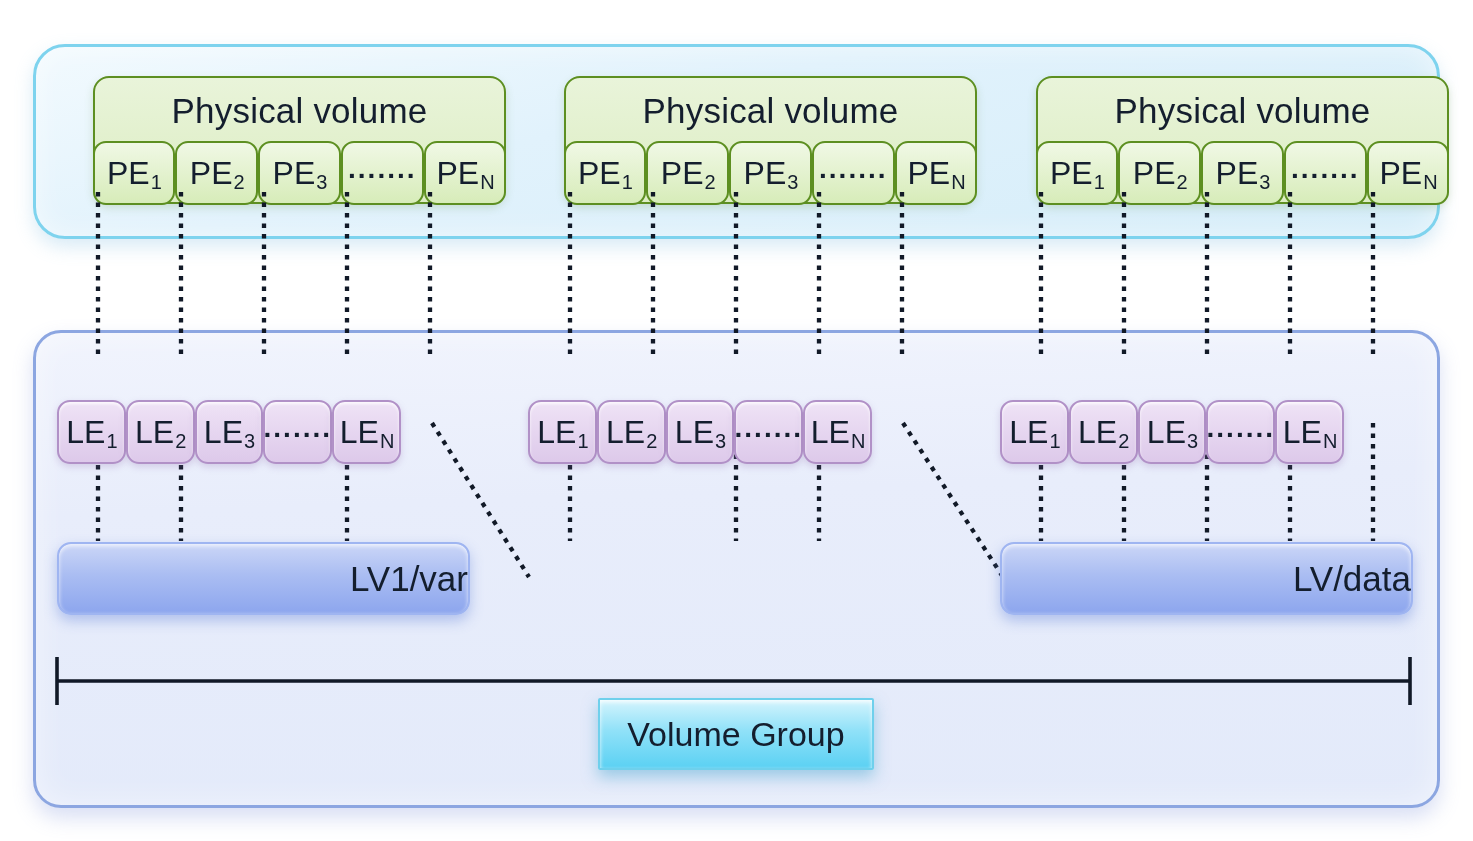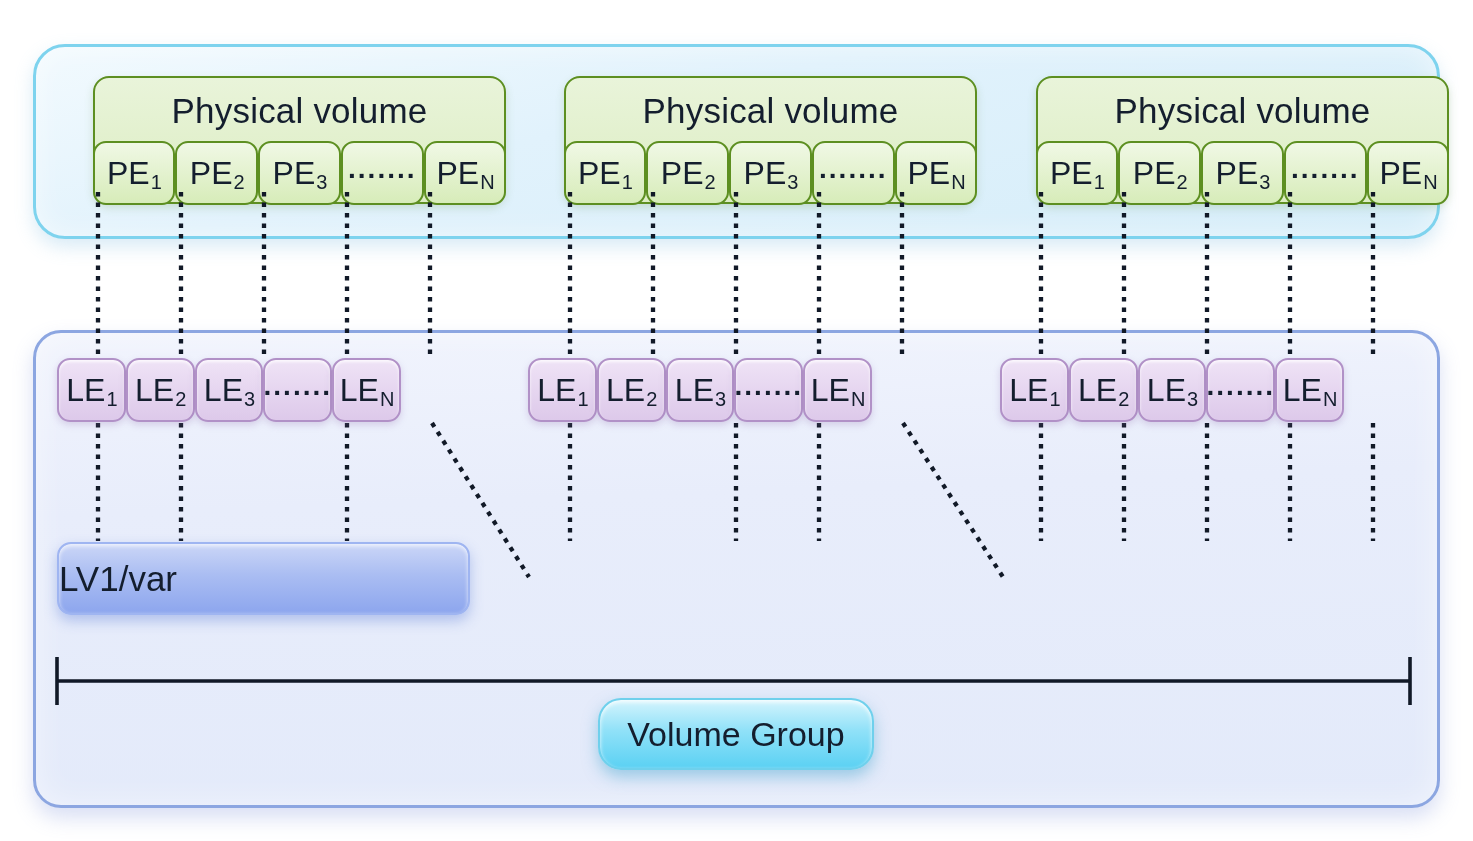--- a/index.html
+++ b/index.html
@@ -40,20 +40,21 @@
   }
   .g1 { left: 57px; } .g2 { left: 528px; } .g3 { left: 1000px; }
   .pv-title {
     height: 64px; line-height: 66px;
     text-align: center;
     font-size: 35px;
     letter-spacing: .2px;
   }
   .cell-row {
     display: flex;
+    margin-top: 42px;
   }
   .pe-row {
     position: absolute; left: -2.5px; right: -2.5px; bottom: -2.5px; height: 64px;
   }
   .le-row {
     position: absolute; top: 358px; width: 344px; height: 64px;
     z-index: 2;
   }
   .cell {
     flex: 1 1 0;
@@ -73,33 +74,33 @@
   .cell .base { font-size: 32px; line-height: 1; }
   .cell sub.sub {
     font-size: 20px; line-height: 1;
     position: relative; bottom: -9px; left: 1px;
     vertical-align: baseline;
   }
   .cell.dots .base { font-size: 28px; font-weight: 700; letter-spacing: 2px; position: relative; top: -4px; }
 
   .lv-box {
     position: absolute; top: 542px; width: 413px; height: 73px;
-    display: flex; align-items: center; justify-content: flex-start;
+    display: flex; align-items: center; justify-content: flex-end;
     border: 2px solid #9fb5f1;
     border-radius: 14px;
     background: linear-gradient(180deg, #cbd6f7 0%, #aabdf2 45%, #8da6ee 100%);
     box-shadow: 0 6px 13px rgba(110,140,220,.45), inset 0 2px 4px rgba(255,255,255,.75);
     font-size: 35px;
     z-index: 2;
   }
   .vg-box {
     position: absolute; left: 598px; top: 698px; width: 276px; height: 72px;
     display: flex; align-items: center; justify-content: center;
     border: 2px solid #6fd0ec;
-    border-radius: 23px;
+    border-radius: 2px;
     background: linear-gradient(180deg, #d4f4fd 0%, #90e1f8 45%, #5bd1f3 100%);
     box-shadow: 0 7px 15px rgba(80,170,210,.5), inset 0 2px 4px rgba(255,255,255,.85);
     font-size: 34px;
     z-index: 2;
   }
 </style>
 </head>
 <body>
 
 <div class="canvas">
@@ -281,18 +282,21 @@
       </div>
       <div class="cell le-cell">
         <span class="base">LE</span>
         <sub class="sub">N</sub>
       </div>
     </div>
 
   <div class="lv-box g1">
     <span>LV1/var</span>
   </div>
+  <div class="lv-box g3">
+    <span>LV/data</span>
+  </div>
 
   <div class="vg-box">
     <span>Volume Group</span>
   </div>
 
 </div>
 
 </body></html>

